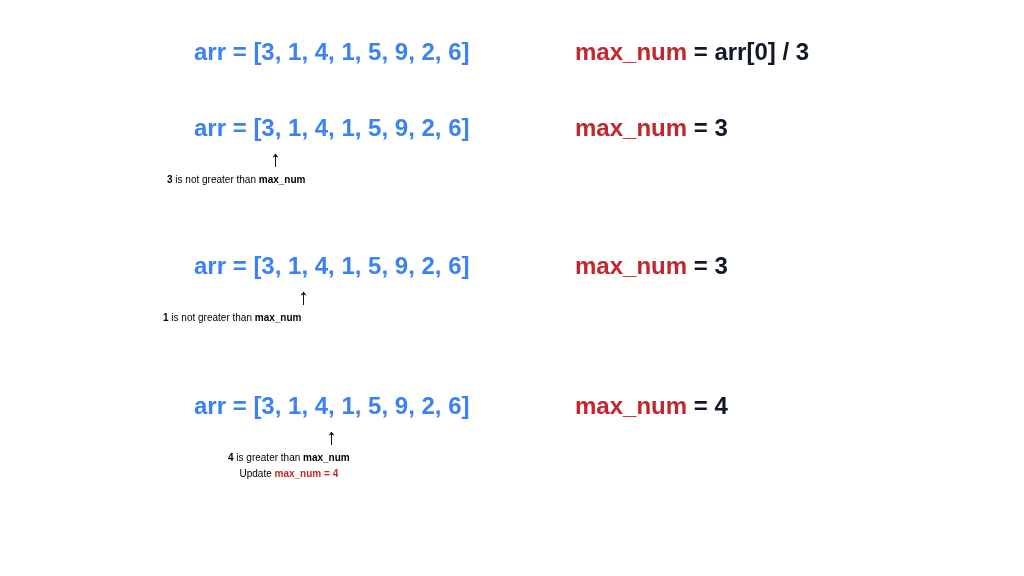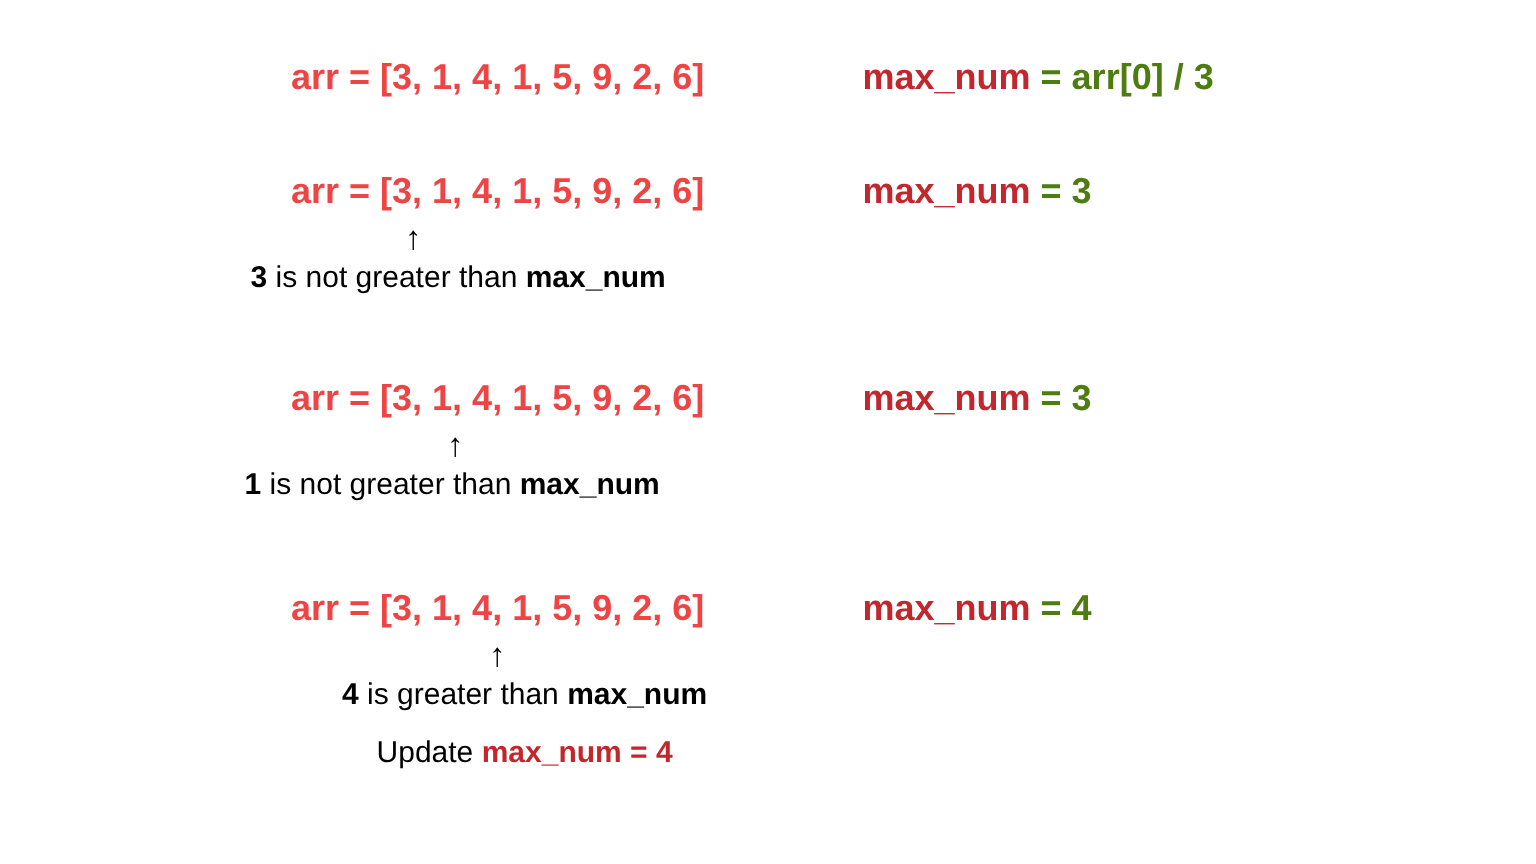--- a/index.html
+++ b/index.html
@@ -11,47 +11,47 @@
     position: relative;
   }
   .step {
     position: absolute;
     width: 100%;
   }
   .arr-block {
     position: absolute;
     font-weight: 700;
     font-size: 24px;
-    color: #ef4444;
+    color: #3b82f6;
     white-space: nowrap;
   }
   .max-block {
     position: absolute;
     font-weight: 700;
     font-size: 24px;
     white-space: nowrap;
   }
   .max-block .red { color: #c1272d; }
-  .max-block .plain { color: #4d7c0f; }
+  .max-block .plain { color: #0f172a; }
   .arrow {
     position: absolute;
     font-size: 22px;
     color: #000;
     line-height: 1;
   }
   .note {
     position: absolute;
-    font-size: 20px;
+    font-size: 10px;
     color: #000;
     white-space: nowrap;
     text-align: center;
   }
   .note .b { font-weight: 700; }
   .note .red { color: #c1272d; font-weight: 700; }
-  .note .line2 { display:block; margin-top:16px; }
+  .note .line2 { display:block; margin-top:5px; }
 </style>
 </head>
 <body>
 
 <div class="step" style="top:38px;">
   <div class="arr-block" style="left:194px;">arr = [3, 1, 4, 1, 5, 9, 2, 6]</div>
   <div class="max-block" style="left:575px;">
     <span class="red">max_num</span><span class="plain"> = arr[0] / 3</span>
   </div>
 </div>

